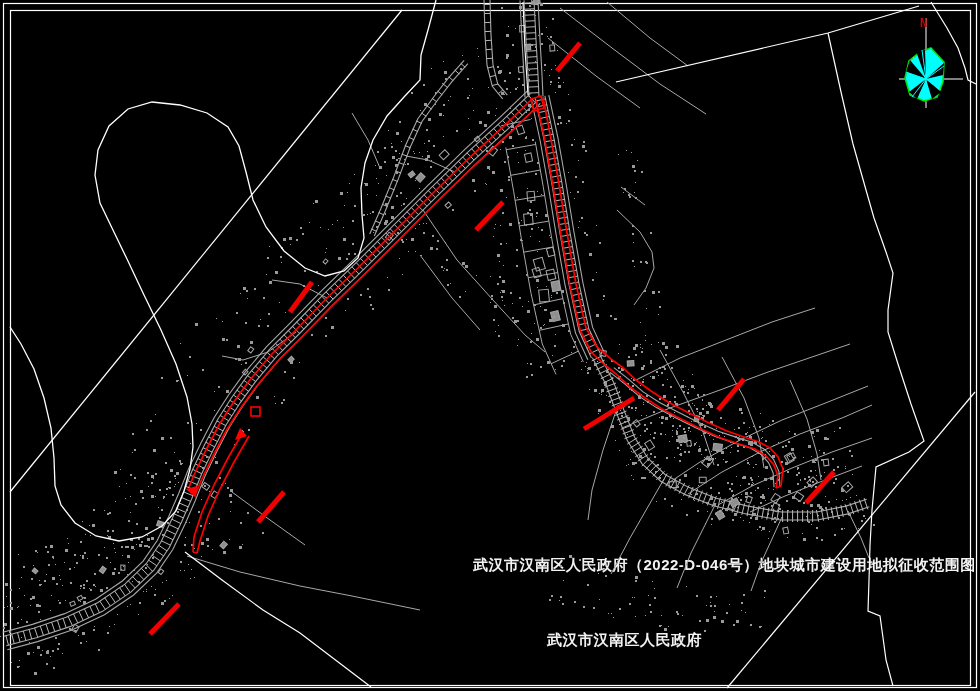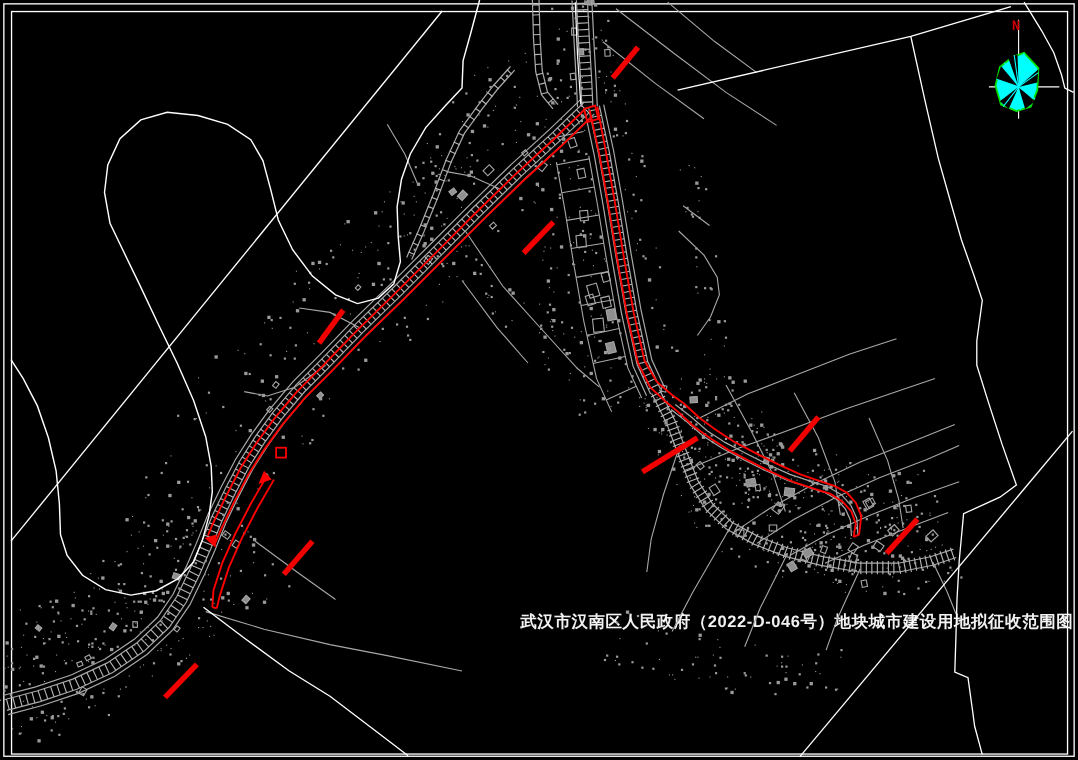--- a/index.html
+++ b/index.html
@@ -10,20 +10,21 @@
          letter-spacing:0.5px;}
   #map-svg{position:absolute;left:0;top:0;z-index:2;pointer-events:none;}
 </style>
 </head>
 <body>
 
 <div id="stage">
 
   <div id="title-block">
     <div class="tline" style="left:473px;top:556px">武汉市汉南区人民政府（2022-D-046号）地块城市建设用地拟征收范围图</div>
+    <div class="tline" style="left:547px;top:631px">武汉市汉南区人民政府</div>
   </div>
 
   <svg id="map-svg" width="980" height="691" viewBox="0 0 980 691">
     <g id="g-borders">
         <rect x="3.5" y="3.5" width="973" height="684" fill="none" stroke="#ffffff" stroke-width="1.2"></rect>
         <rect x="10.5" y="10.5" width="960" height="675" fill="none" stroke="#ffffff" stroke-width="1.2"></rect>
       </g>
     <g id="g-gray">
         <polyline points="524.0062383056107,0.2496880847194612 526.0071591569305,40.26747021474596 528.0065654893236,75.25614797986037 529.0051572989485,97.22703830459325 " fill="none" stroke="#a8a8a8" stroke-width="1.1"></polyline>
         <polyline points="533.9937616943893,-0.2496880847194612 535.9928408430695,39.73252978525404 537.9934345106764,74.74385202013963 538.9948427010515,96.77296169540675 " fill="none" stroke="#a8a8a8" stroke-width="1.1"></polyline>

